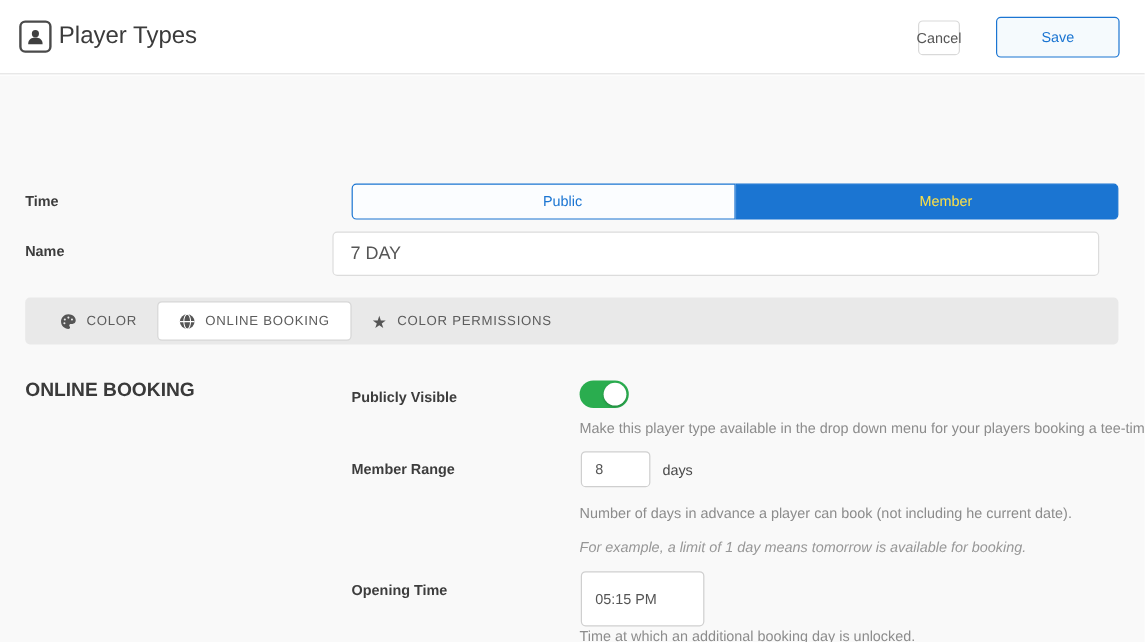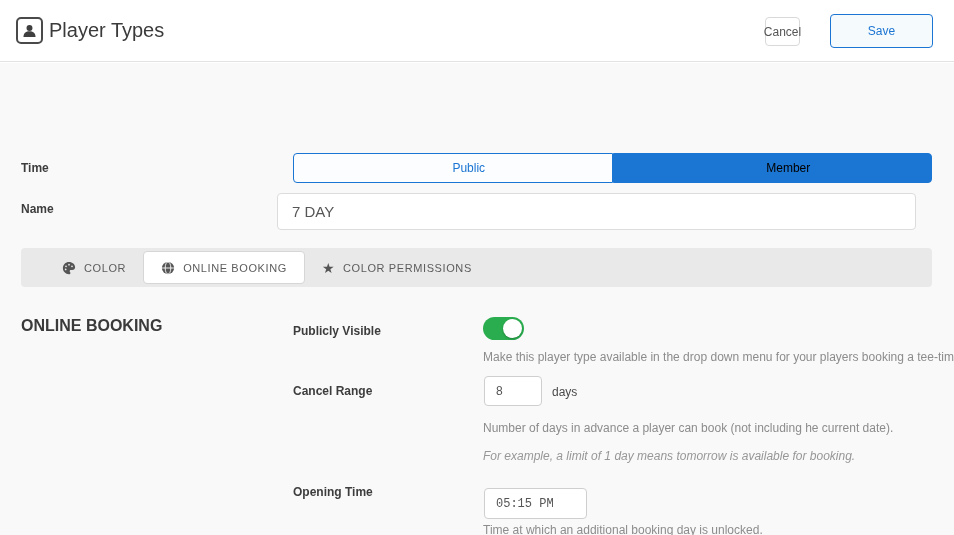--- a/index.html
+++ b/index.html
@@ -52,35 +52,35 @@
   }
   .type-opt {
     flex:1; display:flex; align-items:center; justify-content:center;
     font-size:12px; cursor:pointer;padding-left:32px;
   }
   .type-opt.unselected {
     background:#fbfdff; border:1px solid #1b75d2; color:#1b75d2;
     border-radius:4px 0 0 4px;
   }
   .type-opt.selected {
-    background:#1b75d2; border:1px solid #1b75d2; color:#000000;
+    background:#1b75d2; border:1px solid #1b75d2; color:#fde047;
     border-radius:0 4px 4px 0;
   }
   
   .name-input {
     position:absolute; left:277px; top:130px; width:639px; height:37px;
     background:#ffffff; border:1px solid #dcdcdc; border-radius:4px;
     padding-left:14px; font-size:15px; color:#565656;
     font-family:"Liberation Sans", sans-serif;
   }
   
   .tabbar {
     position:absolute; left:21px; top:185px; width:911px; height:39px;
     background:#e9e9e9; border-radius:4px;
-    display:flex; align-items:center; padding-left:24px;
+    display:flex; align-items:center; padding-left:12px;
   }
   .tab {
     height:33px; display:flex; align-items:center; gap:8px;
     padding:0 17px; font-size:11px; letter-spacing:0.6px;
     color:#5c5c5c; cursor:pointer; border-radius:4px;
   }
   .tab.active {
     background:#ffffff; border:1px solid #d6d6d6;
   }
   .tab .icon { display:flex; align-items:center; }
@@ -175,23 +175,23 @@
   </div>
 
   <div class="section-title">ONLINE BOOKING</div>
 
   <div class="field-label" style="left:293px; top:261px;">Publicly Visible</div>
   <div class="toggle">
     <div class="knob"></div>
   </div>
   <div class="help-text" style="left:483px; top:283px; width:640px;">Make this player type available in the drop down menu for your players booking a tee-time.</div>
 
-  <div class="field-label" style="left:293px; top:321px;">Cancel Range</div>
+  <div class="field-label" style="left:293px; top:321px;">Member Range</div>
   <input class="small-input" style="left: 484px; top: 313px; width: 58px; height: 30px;" type="text" value="8">
   <div class="unit-text" style="left:552px; top:322px;">days</div>
   <div class="help-text" style="left:483px; top:354px; width:640px;">Number of days in advance a player can book (not including he current date).</div>
   <div class="example-text" style="left:483px; top:382px; width:640px;">For example, a limit of 1 day means tomorrow is available for booking.</div>
 
   <div class="field-label" style="left:293px; top:422px;">Opening Time</div>
-  <input class="small-input" style="left: 484px; top: 425px; width: 103px; height: 31px; font-family: Liberation Mono, monospace;" type="text" value="05:15 PM">
+  <input class="small-input" style="left: 484px; top: 413px; width: 103px; height: 46px;" type="text" value="05:15 PM">
   <div class="help-text" style="left:483px; top:456px; width:640px;">Time at which an additional booking day is unlocked.</div>
 
 </div>
 
 </body></html>

